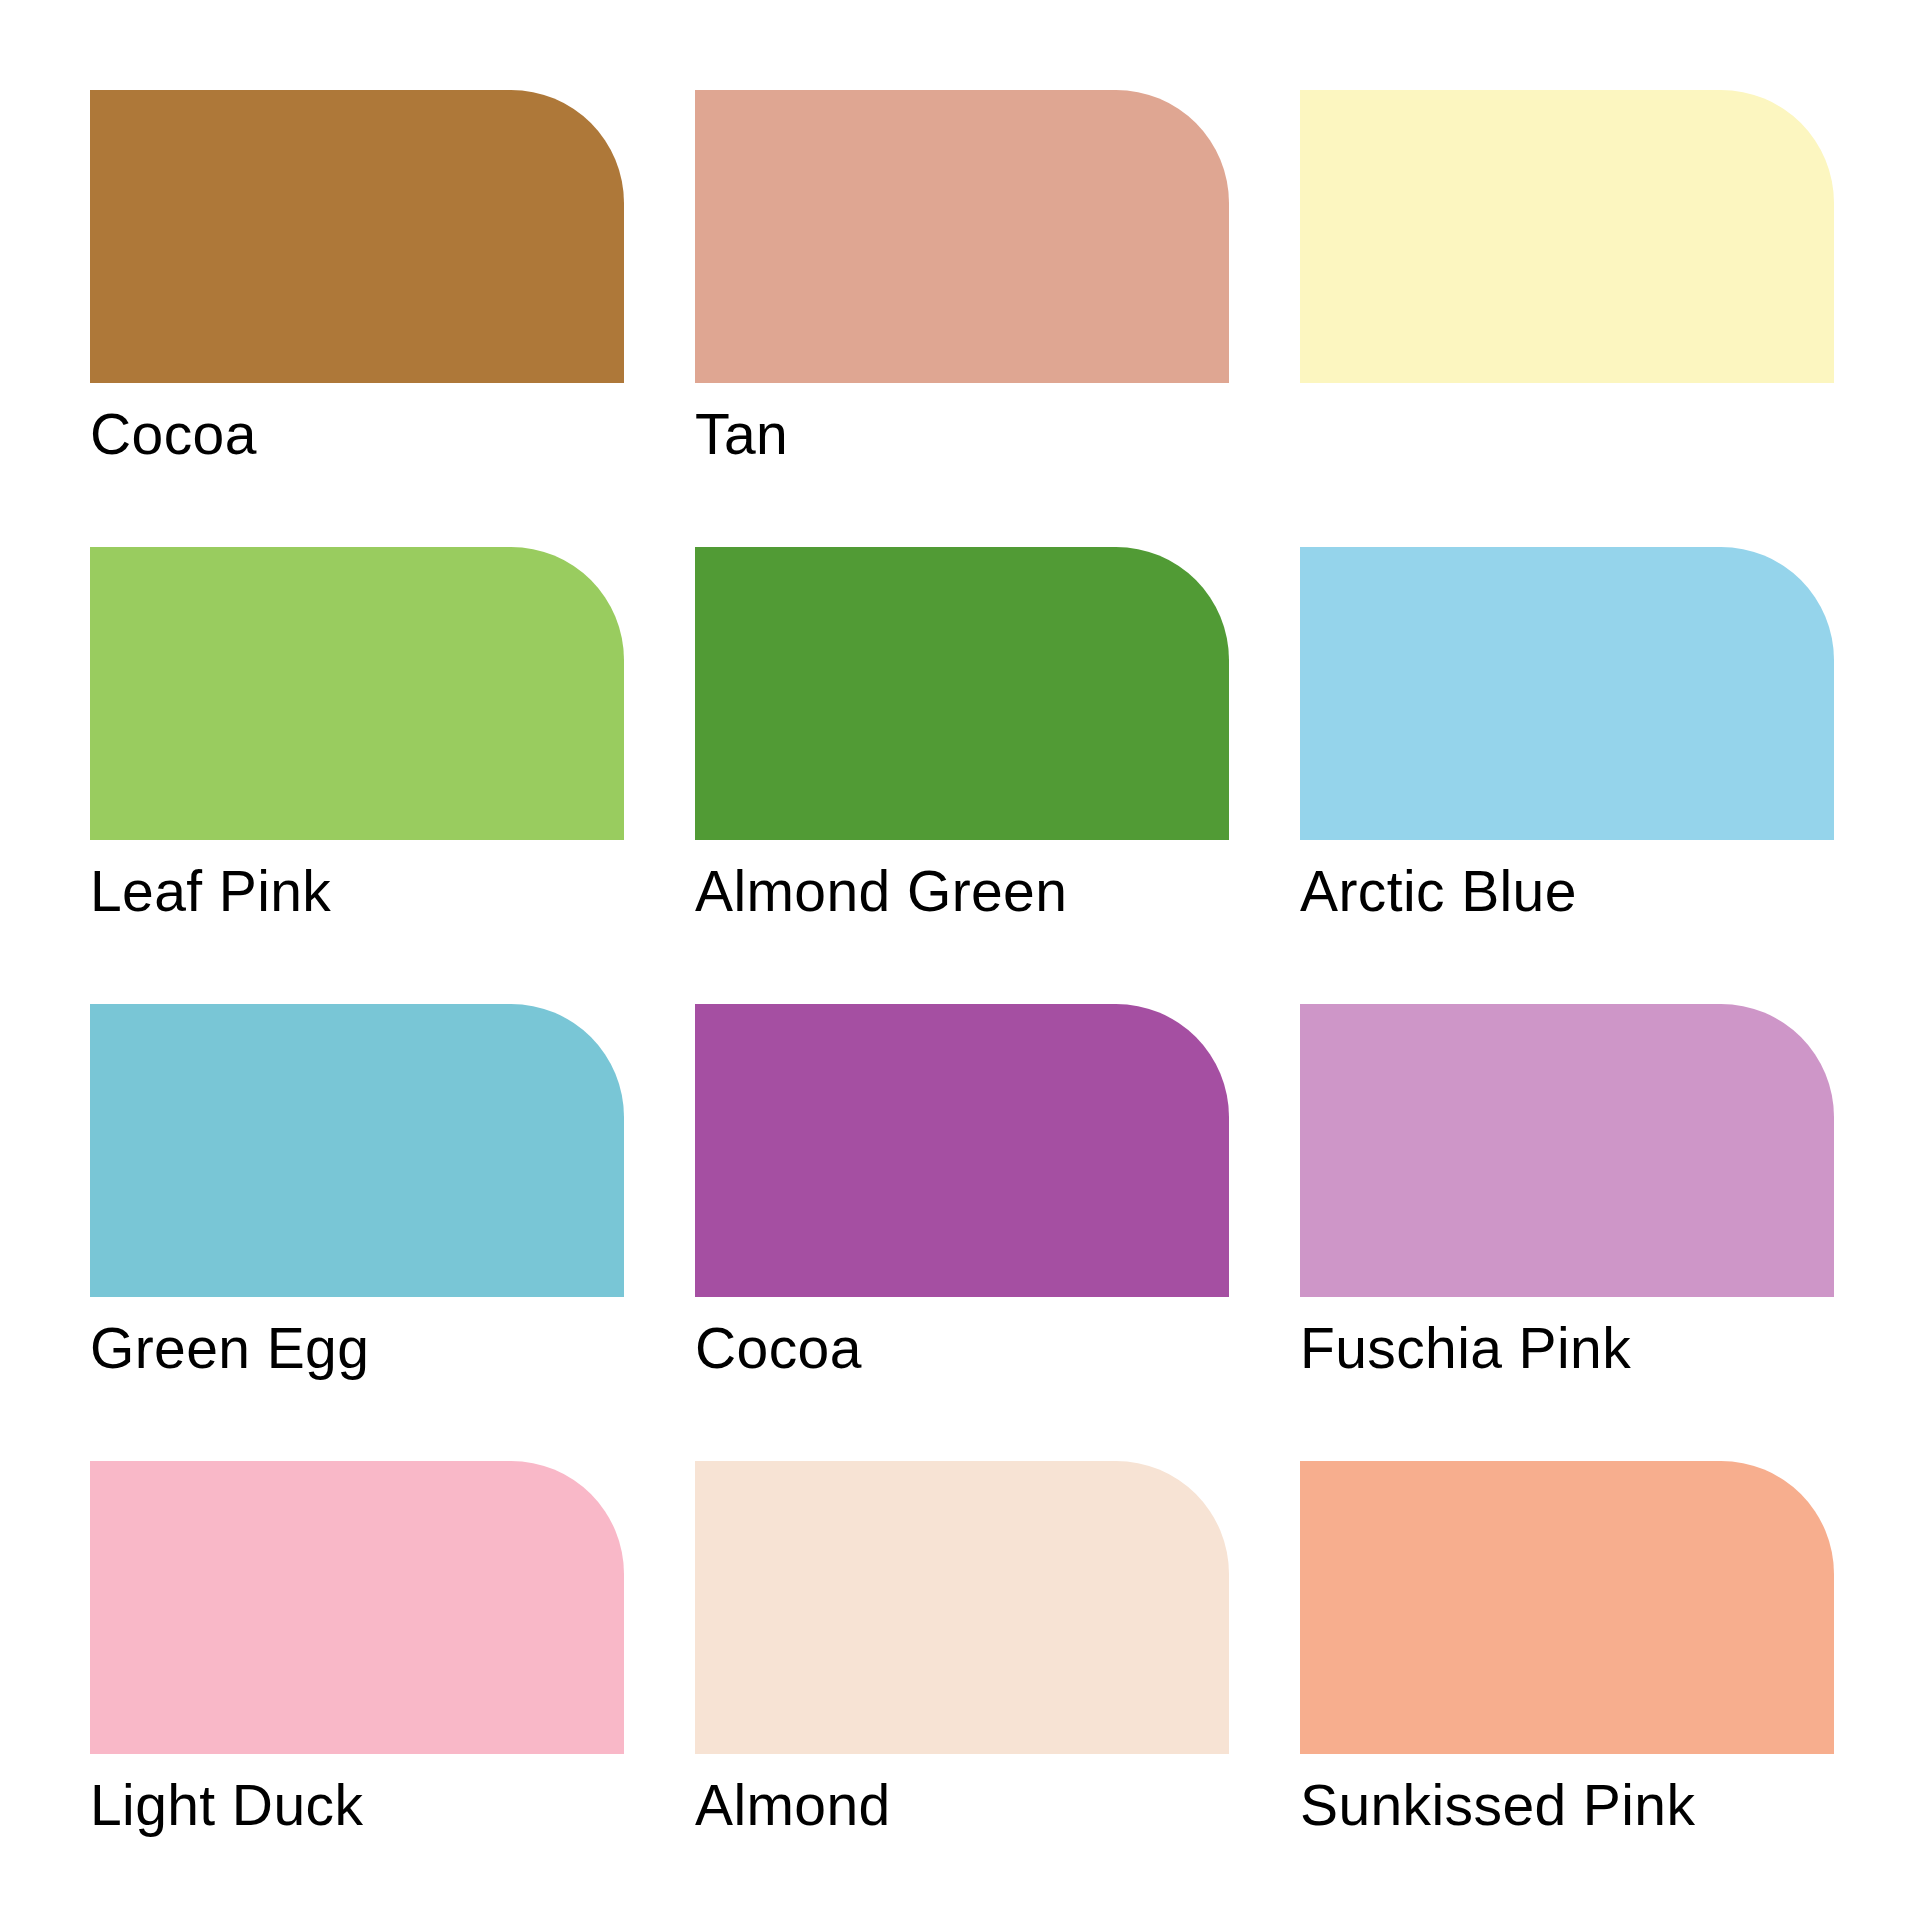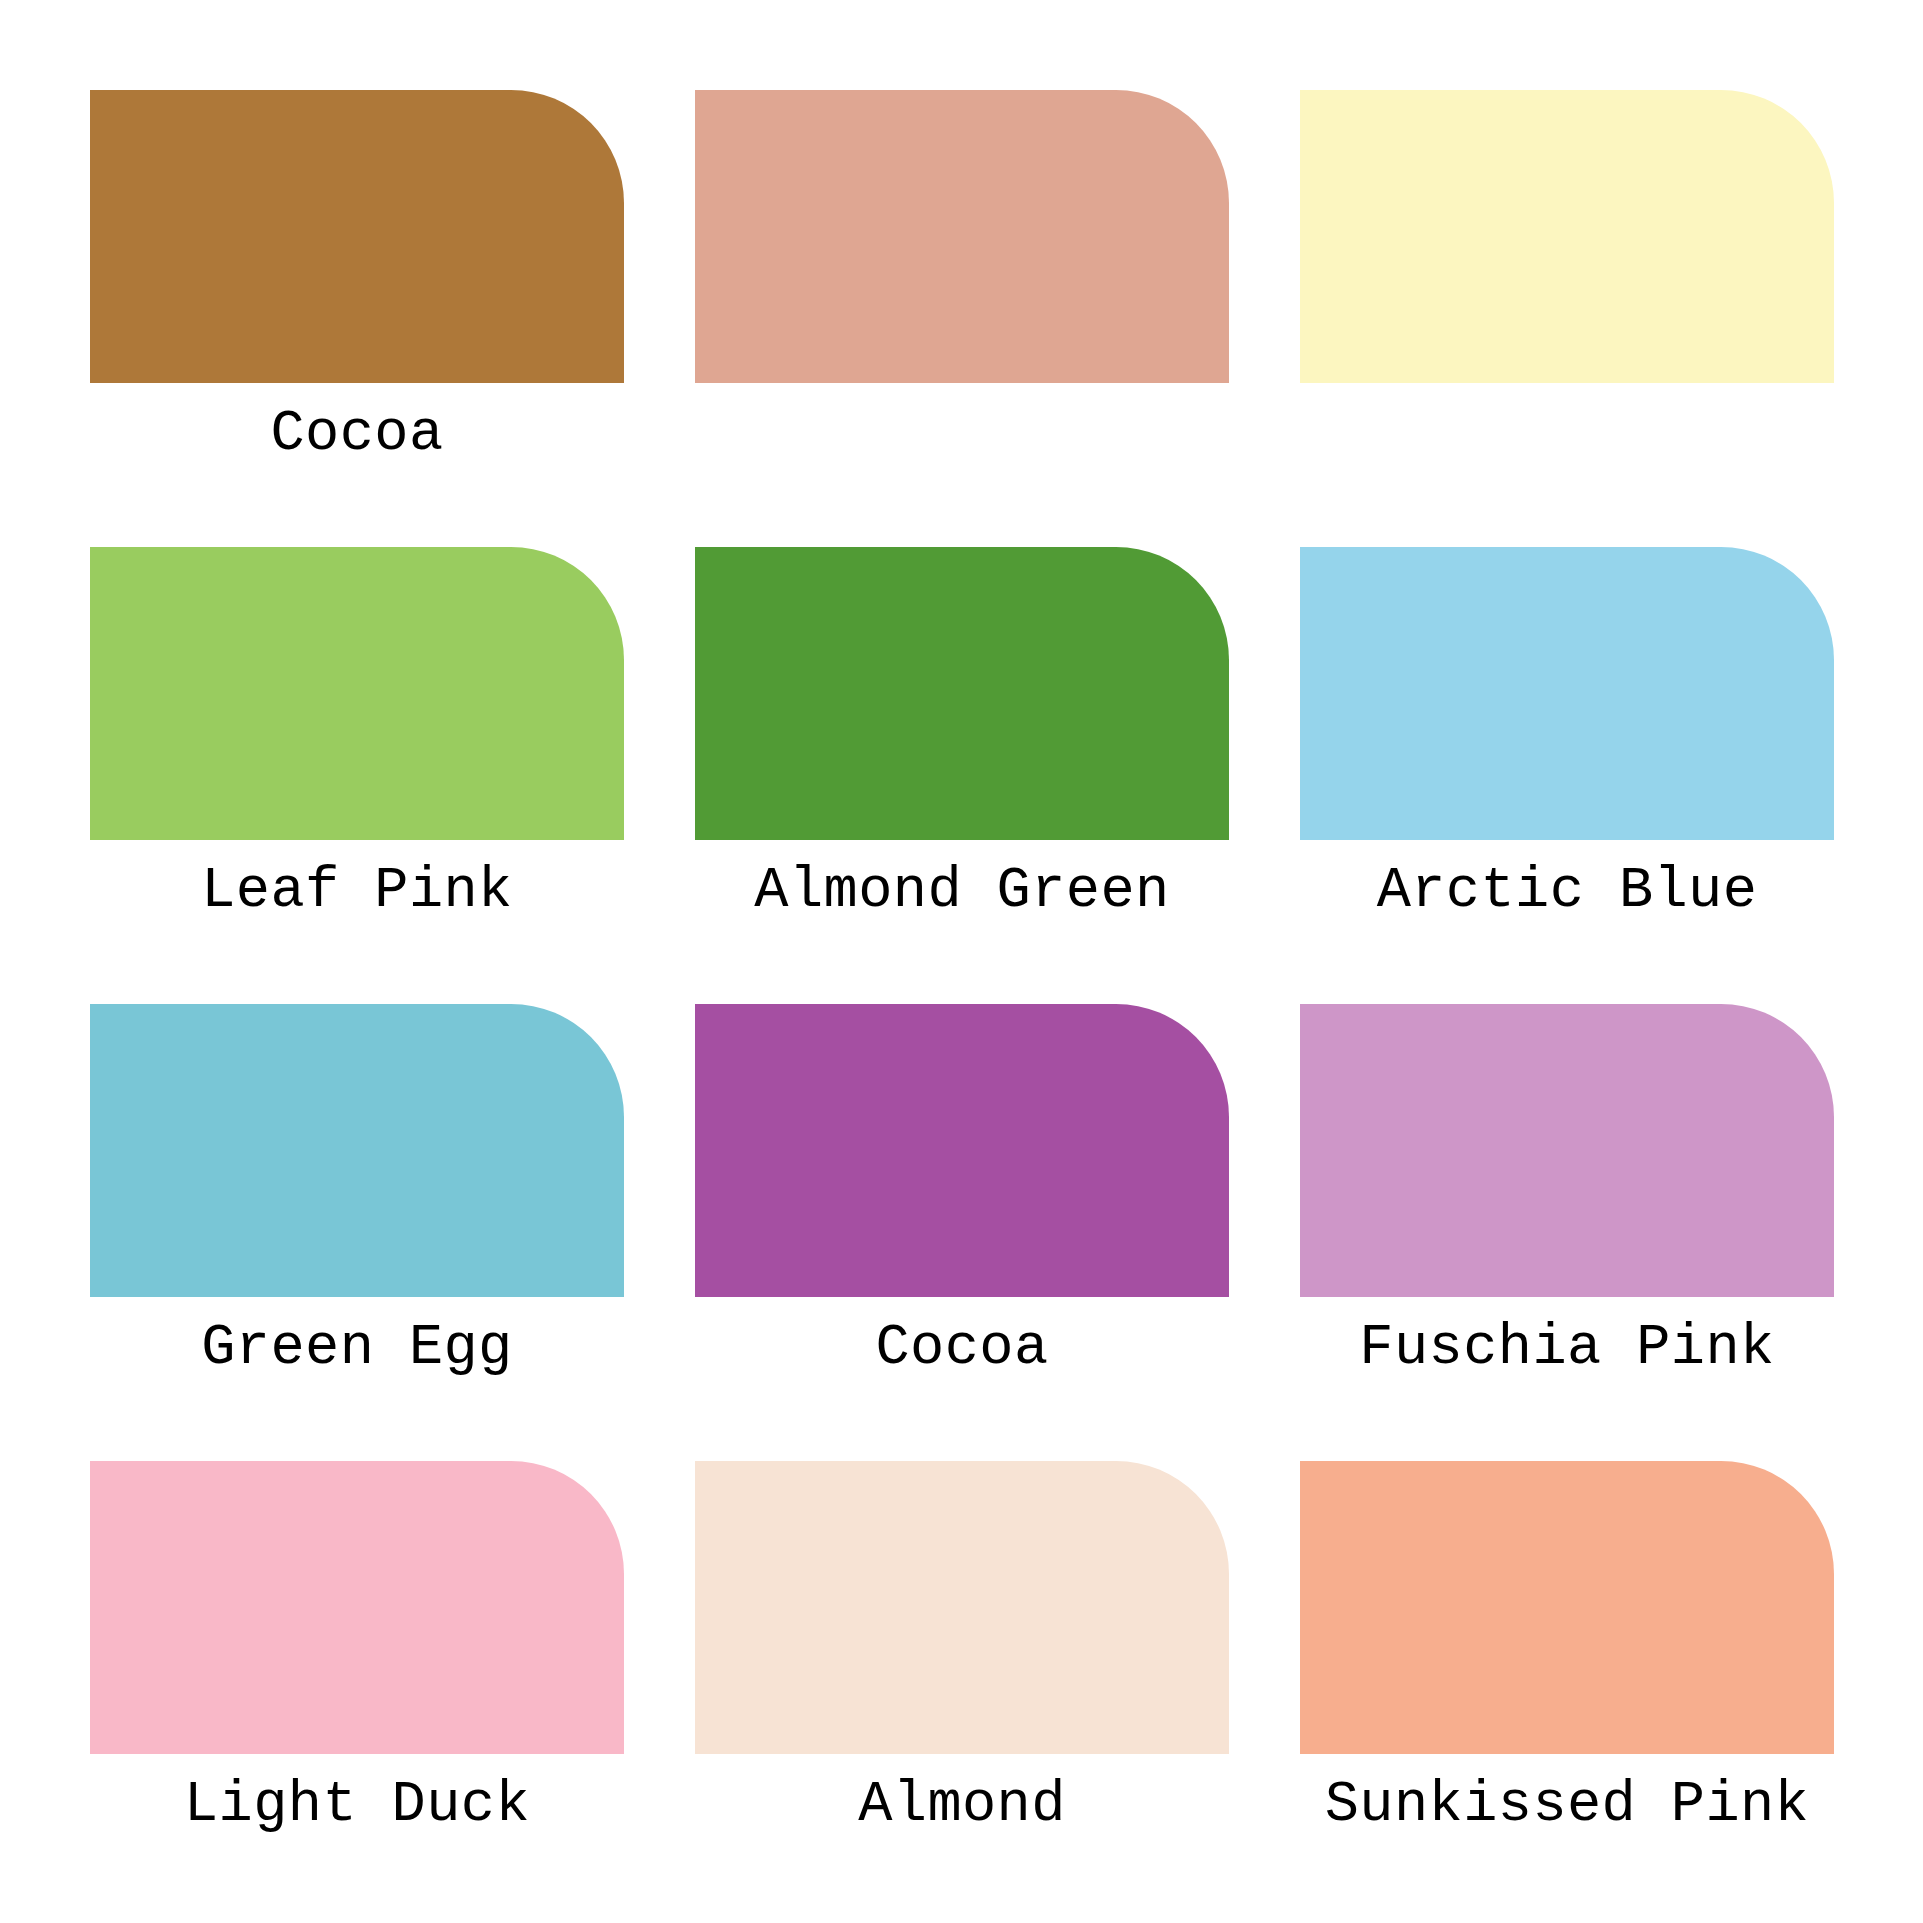--- a/index.html
+++ b/index.html
@@ -48,22 +48,22 @@
     border-bottom-right-radius: 0;
     border-bottom-left-radius: 0;
     display: block;
   }
 
   .swatch-label {
     position: absolute;
     left: 0;
     top: 305px;
     width: 534px;
-    text-align: center;
-    font-family: Liberation Mono, monospace;
+    text-align: left;
+    font-family: Liberation Sans, sans-serif;
     font-size: 57px;
     font-weight: 400;
     line-height: 78px;
     letter-spacing: 0.4px;
     color: #000000;
     white-space: nowrap;
   }
 </style>
 </head>
 <body style="background: rgb(255, 255, 255);">
@@ -71,20 +71,21 @@
 <div id="palette-board">
   <div class="swatch-grid">
 
     <div class="swatch-cell">
       <div class="swatch-chip" style="background-color: rgb(174, 120, 57);"></div>
       <div class="swatch-label">Cocoa</div>
     </div>
 
     <div class="swatch-cell">
       <div class="swatch-chip" style="background-color: rgb(223, 166, 146);"></div>
+      <div class="swatch-label">Tan</div>
     </div>
 
     <div class="swatch-cell">
       <div class="swatch-chip" style="background-color: rgb(252, 246, 192);"></div>
     </div>
 
     <div class="swatch-cell">
       <div class="swatch-chip" style="background-color: rgb(153, 204, 95);"></div>
       <div class="swatch-label">Leaf Pink</div>
     </div>

